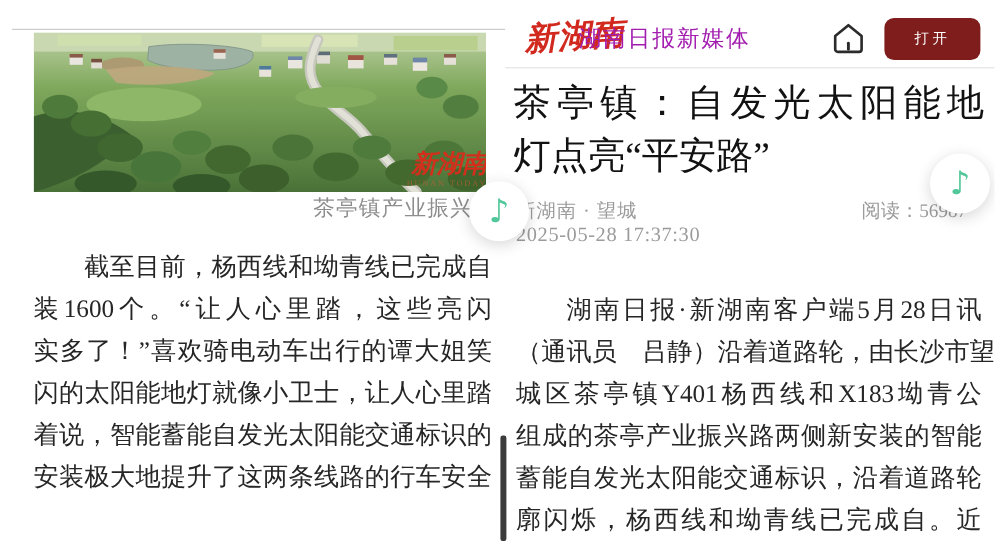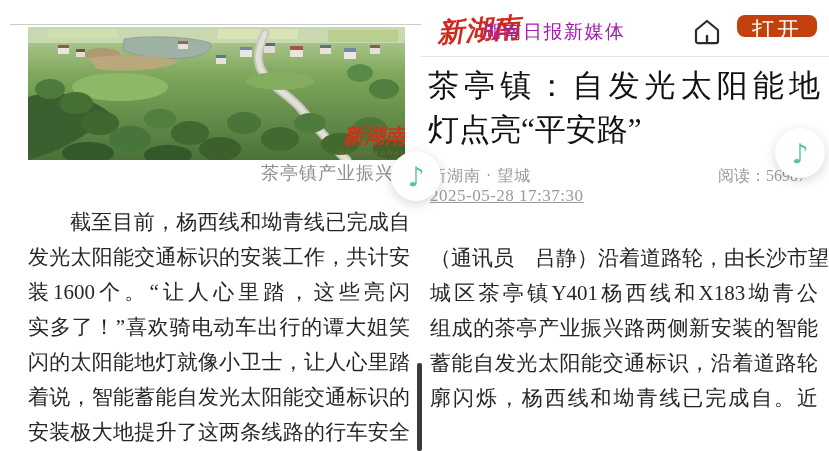--- a/index.html
+++ b/index.html
@@ -22,33 +22,33 @@
   .col-right { left:430px; top:241px; width:388px; }
 
   
   .hdr-divider { position:absolute; left:421px; top:56px; width:408px; height:1px; background:#e4e4e4; }
   .logo { position:absolute; left:437px; top:12px; font-size:27px; font-weight:bold; font-style:italic;
           color:#d2291f; transform:rotate(-4deg); letter-spacing:1px; }
   .logo-slash { position:absolute; left:497px; top:17px; width:3px; height:24px; background:#d2291f;
                 transform:rotate(24deg); border-radius:2px; }
   .brand { position:absolute; left:482px; top:19px; font-size:19px; color:#a21caf; letter-spacing:1.5px; }
   .home-btn { position:absolute; left:691px; top:16px; width:32px; height:32px; cursor:pointer; }
-  .open-btn { position:absolute; left:737px; top:15px; width:80px; height:22px; border:none;
-              border-radius:8px; background:#c2410c; color:#ffffff; font-size:22px; letter-spacing:3px;
+  .open-btn { position:absolute; left:737px; top:15px; width:80px; height:35px; border:none;
+              border-radius:8px; background:#7f1d1d; color:#ffffff; font-size:12px; letter-spacing:3px;
               font-family:"Liberation Sans", sans-serif; cursor:pointer; }
 
   
   .title { position:absolute; left:428px; top:64px; width:392px; font-weight:normal; color:#121212;
            font-size:31px; line-height:44px; }
   .title .tline { text-align:justify; text-align-last:justify; white-space:nowrap; }
   .title .tline.short { text-align-last:left; }
   .meta-row { position:absolute; left:430px; top:166px; width:376px; font-size:16px; color:#9b9b9b; }
   .meta-source { float:left; letter-spacing:1px; }
   .meta-reads { float:right; }
-  .meta-date { position:absolute; left:430px; top:186px; font-size:17px; color:#9b9b9b; letter-spacing:0.5px;text-decoration:underline; }
+  .meta-date { position:absolute; left:430px; top:186px; font-size:17px; color:#9b9b9b; letter-spacing:0.5px; }
 
   
   .audio-fab { position:absolute; width:50px; height:50px; border-radius:50%; background:#ffffff;
                box-shadow:0 3px 12px rgba(0,0,0,0.16); display:flex; align-items:center;
                justify-content:center; color:#52c79a; font-size:27px; cursor:pointer; z-index:5;
                font-family:"DejaVu Sans", sans-serif; }
   .fab-left  { left:391px; top:151px; }
   .fab-right { left:775px; top:128px; }
   .scroll-thumb { position:absolute; left:417px; top:363px; width:5px; height:88px;
                   background:#3b3b3b; border-radius:2px; cursor:grab; }
@@ -130,21 +130,20 @@
 
       <text x="378" y="116" text-anchor="end" font-size="21" font-weight="bold" font-style="italic" fill="#d2301c">新湖南</text>
       <text x="378" y="128" text-anchor="end" font-size="7" letter-spacing="1.5" fill="rgba(225,90,55,0.55)">HUNAN TODAY</text>
     </svg>
   </div>
 
   <div class="caption">茶亭镇产业振兴路</div>
 
   <div class="body-col col-left">
     <div class="pline indent">截至目前，杨西线和坳青线已完成自</div>
-    <div class="pline">发光太阳能交通标识的安装工作，共计安</div>
     <div class="pline">装1600个。“让人心里踏，这些亮闪</div>
     <div class="pline">实多了！”喜欢骑电动车出行的谭大姐笑</div>
     <div class="pline">闪的太阳能地灯就像小卫士，让人心里踏</div>
     <div class="pline">着说，智能蓄能自发光太阳能交通标识的</div>
     <div class="pline">安装极大地提升了这两条线路的行车安全</div>
   </div>
 
   <div class="logo">新湖南</div>
   <div class="logo-slash"></div>
   <div class="brand">湖南日报新媒体</div>
@@ -164,20 +163,21 @@
     <div class="tline short">灯点亮“平安路”</div>
   </h1>
 
   <div class="meta-row">
     <span class="meta-source">新湖南 · 望城</span>
     <span class="meta-reads">阅读：56987</span>
   </div>
   <div class="meta-date">2025-05-28 17:37:30</div>
 
   <div class="body-col col-right">
+    <div class="pline indent">湖南日报·新湖南客户端5月28日讯</div>
     <div class="pline">（通讯员　吕静）沿着道路轮，由长沙市望</div>
     <div class="pline">城区茶亭镇Y401杨西线和X183坳青公</div>
     <div class="pline">组成的茶亭产业振兴路两侧新安装的智能</div>
     <div class="pline">蓄能自发光太阳能交通标识，沿着道路轮</div>
     <div class="pline">廓闪烁，杨西线和坳青线已完成自。近</div>
   </div>
 
   <div class="audio-fab fab-left">
     <span>♪</span>
   </div>

